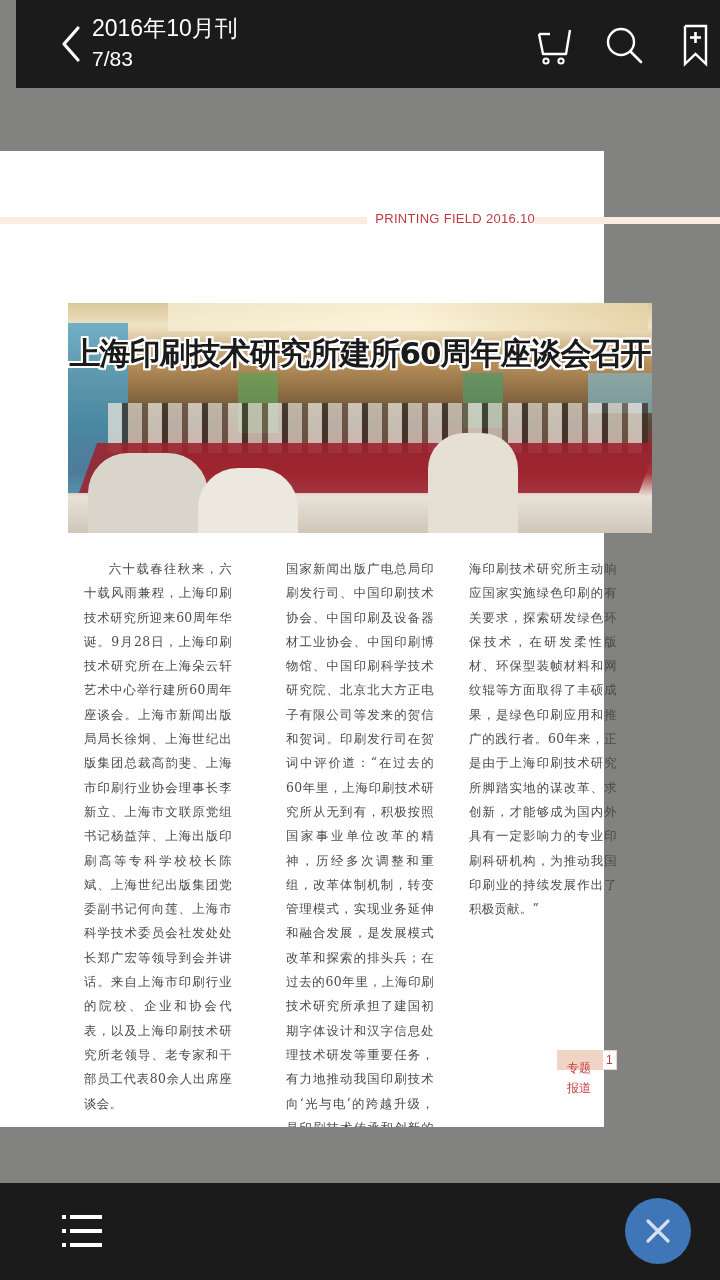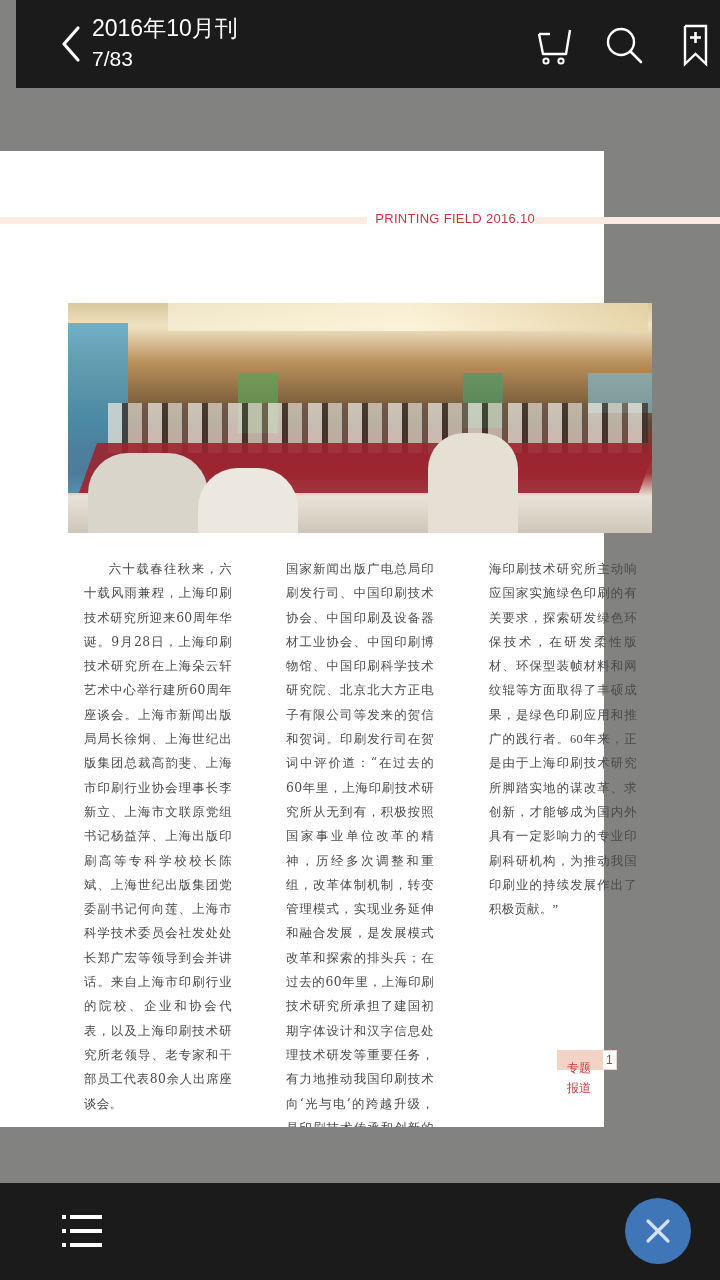--- a/index.html
+++ b/index.html
@@ -35,21 +35,21 @@
   .photo .fg-mid { position: absolute; left: 130px; top: 165px; width: 100px; height: 65px; background: #ece8e0; border-radius: 40px 40px 0 0; }
   .photo .fg-right { position: absolute; left: 360px; top: 130px; width: 90px; height: 100px; background: #e6e0d4; border-radius: 36px 36px 0 0; }
   .photo-headline { position: absolute; left: 0; top: 30px; width: 584px; text-align: center; font-family: "DejaVu Sans", sans-serif; font-weight: bold;
                     font-size: 31px; letter-spacing: -1px; color: #1a1a1a;
                     text-shadow: -2px -2px 0 #fff, 2px -2px 0 #fff, -2px 2px 0 #fff, 2px 2px 0 #fff, 0 2px 0 #fff, 0 -2px 0 #fff, 2px 0 0 #fff, -2px 0 0 #fff; }
 
   .columns { position: absolute; left: 68px; top: 390px; width: 584px; height: 490px; }
   .col { position: absolute; top: 0; width: 180px; font-family: "DejaVu Serif", serif; font-size: 12.4px; line-height: 24.3px; color: #4a4a4a; text-align: justify; letter-spacing: 0.3px; }
   .col1 { left: 0; }
   .col2 { left: 202px; }
-  .col3 { left: 405px; font-family: Liberation Serif, serif; }
+  .col3 { left: 385px; }
   .col p { margin: 16px; }
   .col p.indent { text-indent: 2em; }
 
   .section-tag { position: absolute; left: 557px; top: 899px; height: 20px; display: flex; }
   .section-tag .label { background: #f2d4c6; color: #c0393f; font-family: "DejaVu Sans", sans-serif; font-size: 12px; line-height: 20px; padding: 8px 10px; }
   .section-tag .num { background: #fff; border: 1px solid #f2d4c6; color: #c0393f; font-family: "Liberation Sans", sans-serif; font-size: 12px; line-height: 18px; width: 28px; text-align: center; }
 
   .gray-band-bottom { position: absolute; left: 0; top: 1127px; width: 720px; height: 56px; background: #828280; }
 
   .bottombar { position: absolute; left: 0; top: 1183px; width: 720px; height: 97px; background: #1b1b1b; }
@@ -102,20 +102,21 @@
     <div class="ceiling"></div>
     <div class="window-l"></div>
     <div class="window-m"></div>
     <div class="window-r"></div>
     <div class="window-r2"></div>
     <div class="people"></div>
     <div class="table"></div>
     <div class="fg-left"></div>
     <div class="fg-mid"></div>
     <div class="fg-right"></div>
+    <div class="photo-headline">上海印刷技术研究所建所60周年座谈会召开</div>
   </div>
 
   <div class="columns">
     <div class="col col1">
       <p class="indent">六十载春往秋来，六十载风雨兼程，上海印刷技术研究所迎来60周年华诞。9月28日，上海印刷技术研究所在上海朵云轩艺术中心举行建所60周年座谈会。上海市新闻出版局局长徐炯、上海世纪出版集团总裁高韵斐、上海市印刷行业协会理事长李新立、上海市文联原党组书记杨益萍、上海出版印刷高等专科学校校长陈斌、上海世纪出版集团党委副书记何向莲、上海市科学技术委员会社发处处长郑广宏等领导到会并讲话。来自上海市印刷行业的院校、企业和协会代表，以及上海印刷技术研究所老领导、老专家和干部员工代表80余人出席座谈会。</p>
       <p class="indent">座谈会由上海印刷技术研究所所长周建宝主持。首先，宣读</p>
     </div>
     <div class="col col2">
       <p>国家新闻出版广电总局印刷发行司、中国印刷技术协会、中国印刷及设备器材工业协会、中国印刷博物馆、中国印刷科学技术研究院、北京北大方正电子有限公司等发来的贺信和贺词。印刷发行司在贺词中评价道：“在过去的60年里，上海印刷技术研究所从无到有，积极按照国家事业单位改革的精神，历经多次调整和重组，改革体制机制，转变管理模式，实现业务延伸和融合发展，是发展模式改革和探索的排头兵；在过去的60年里，上海印刷技术研究所承担了建国初期字体设计和汉字信息处理技术研发等重要任务，有力地推动我国印刷技术向‘光与电’的跨越升级，是印刷技术传承和创新的先行者；在过去的60年里，上</p>
     </div>

